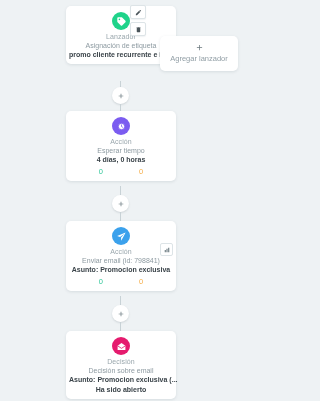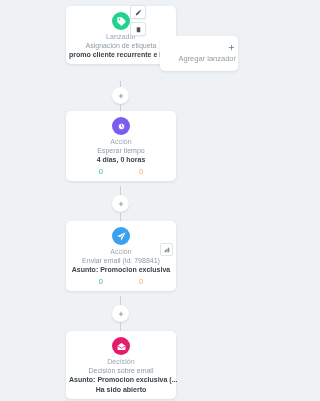--- a/index.html
+++ b/index.html
@@ -131,21 +131,21 @@
   
   #add-trigger-card {
     position: absolute;
     left: 160px;
     top: 36px;
     width: 78px;
     background: #ffffff;
     border-radius: 5px;
     box-shadow: 0 1px 3px rgba(80,100,110,.15);
     padding: 6px 2px 7px 2px;
-    text-align: right;
+    text-align: center;
     box-sizing: border-box;
   }
   #add-trigger-card .add-plus {
     color: #6b787e;
     line-height: 10px;
     margin-bottom: 2px;
   }
   #add-trigger-card .add-label {
     font-size: 7.5px;
     color: #919ea5;

